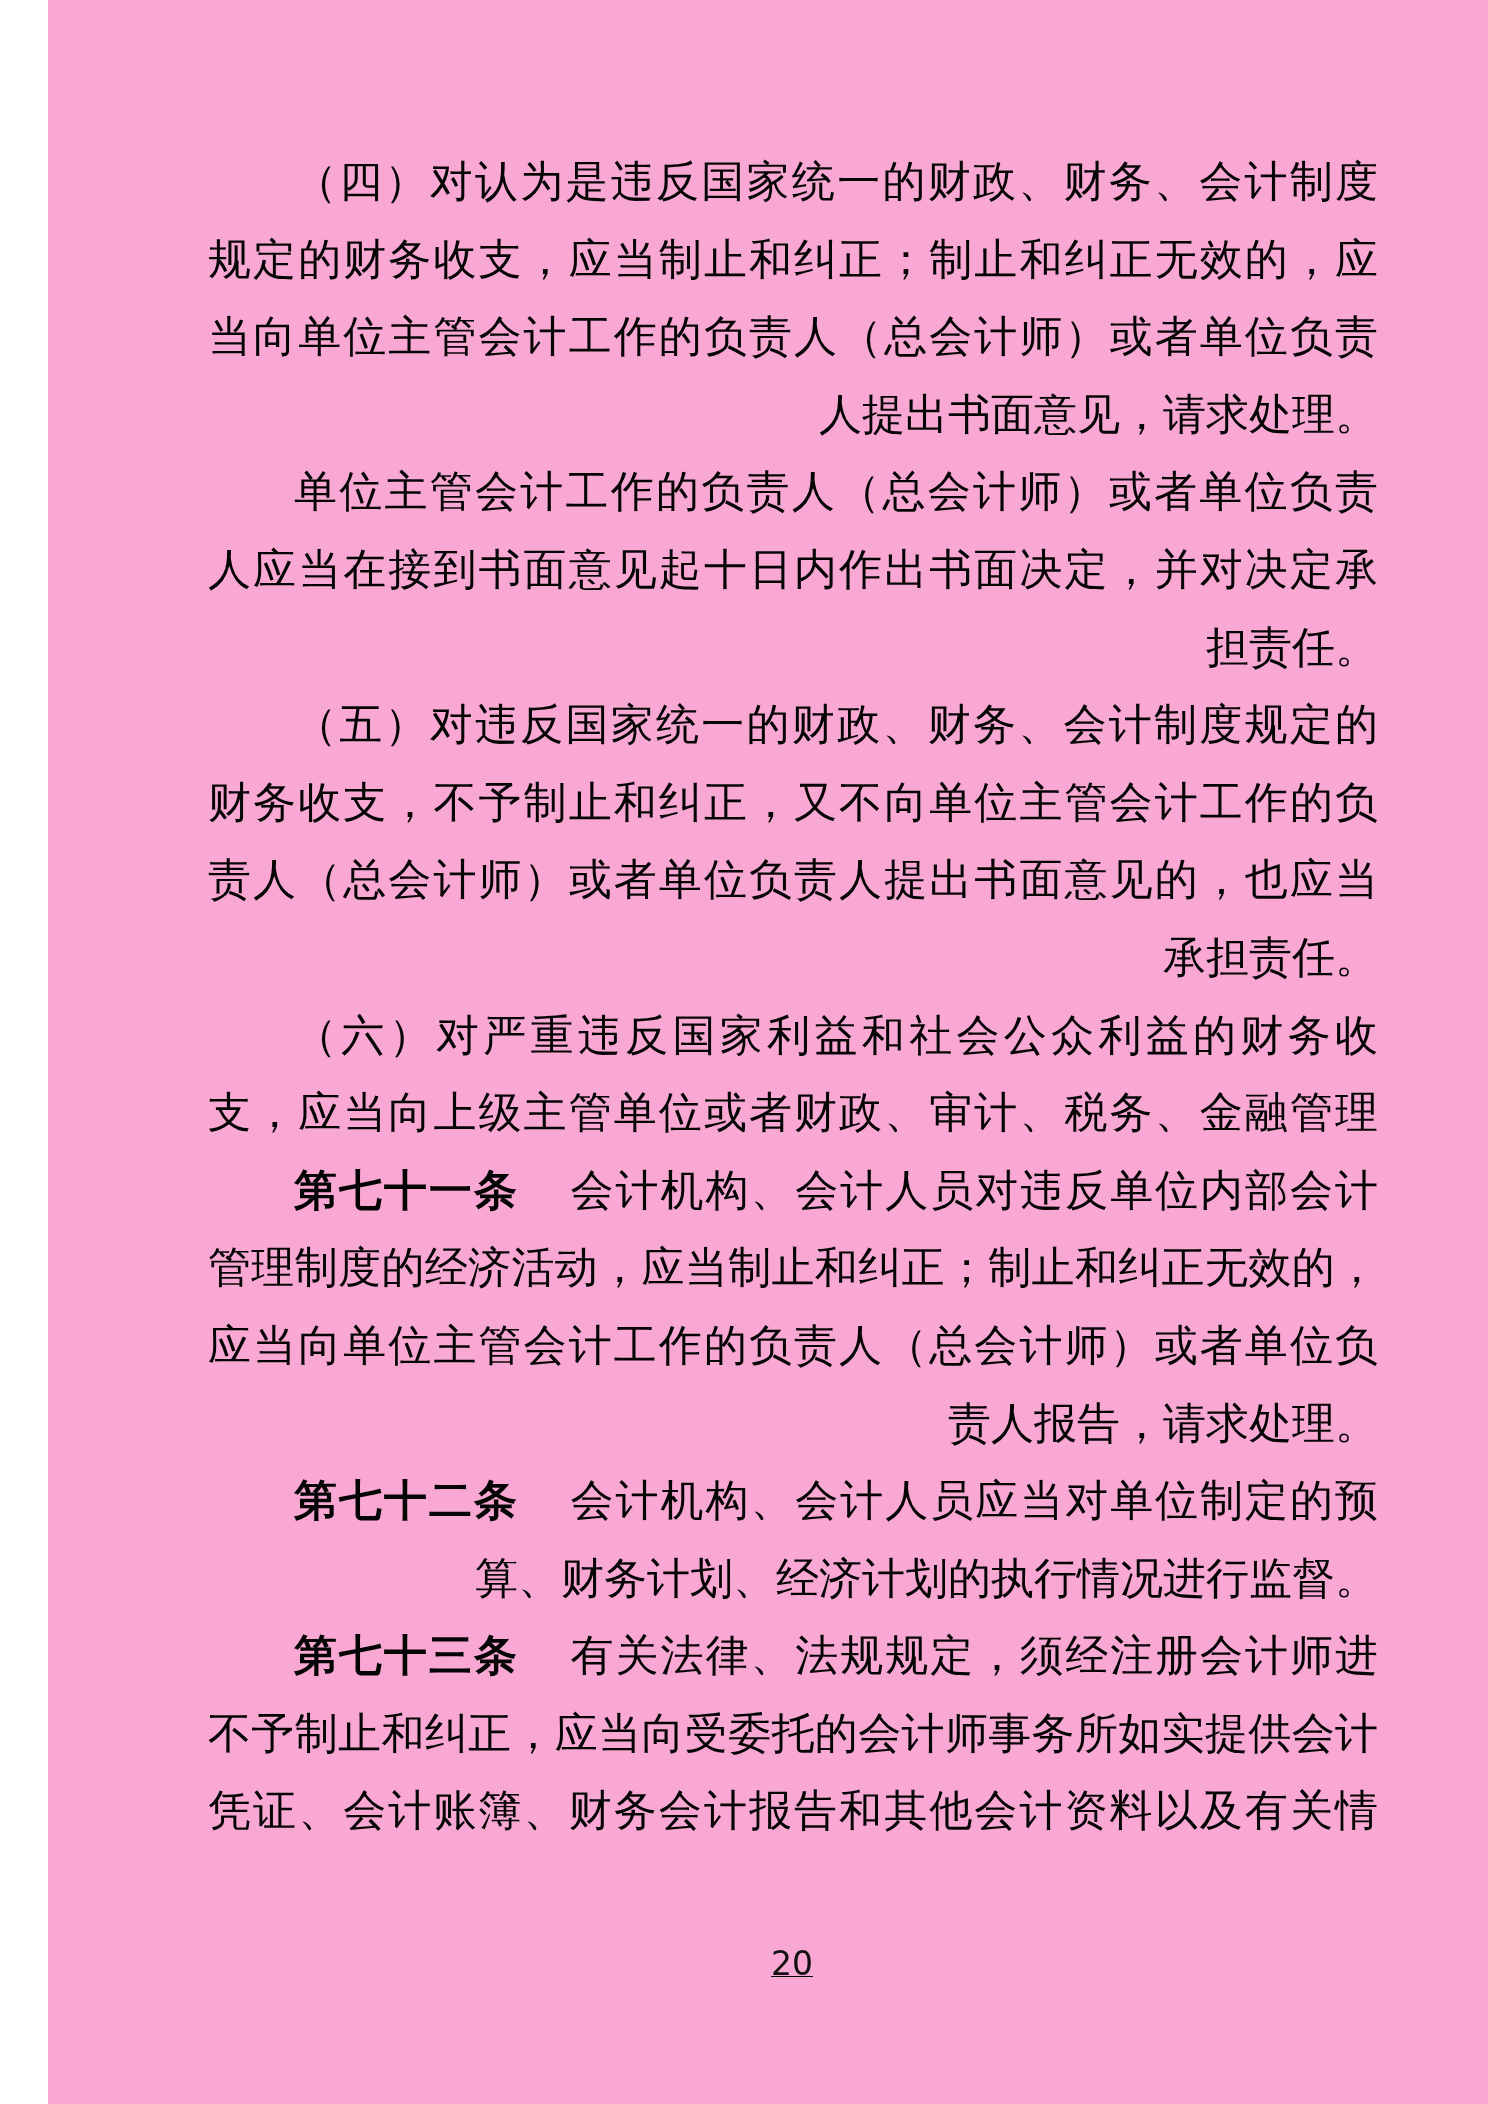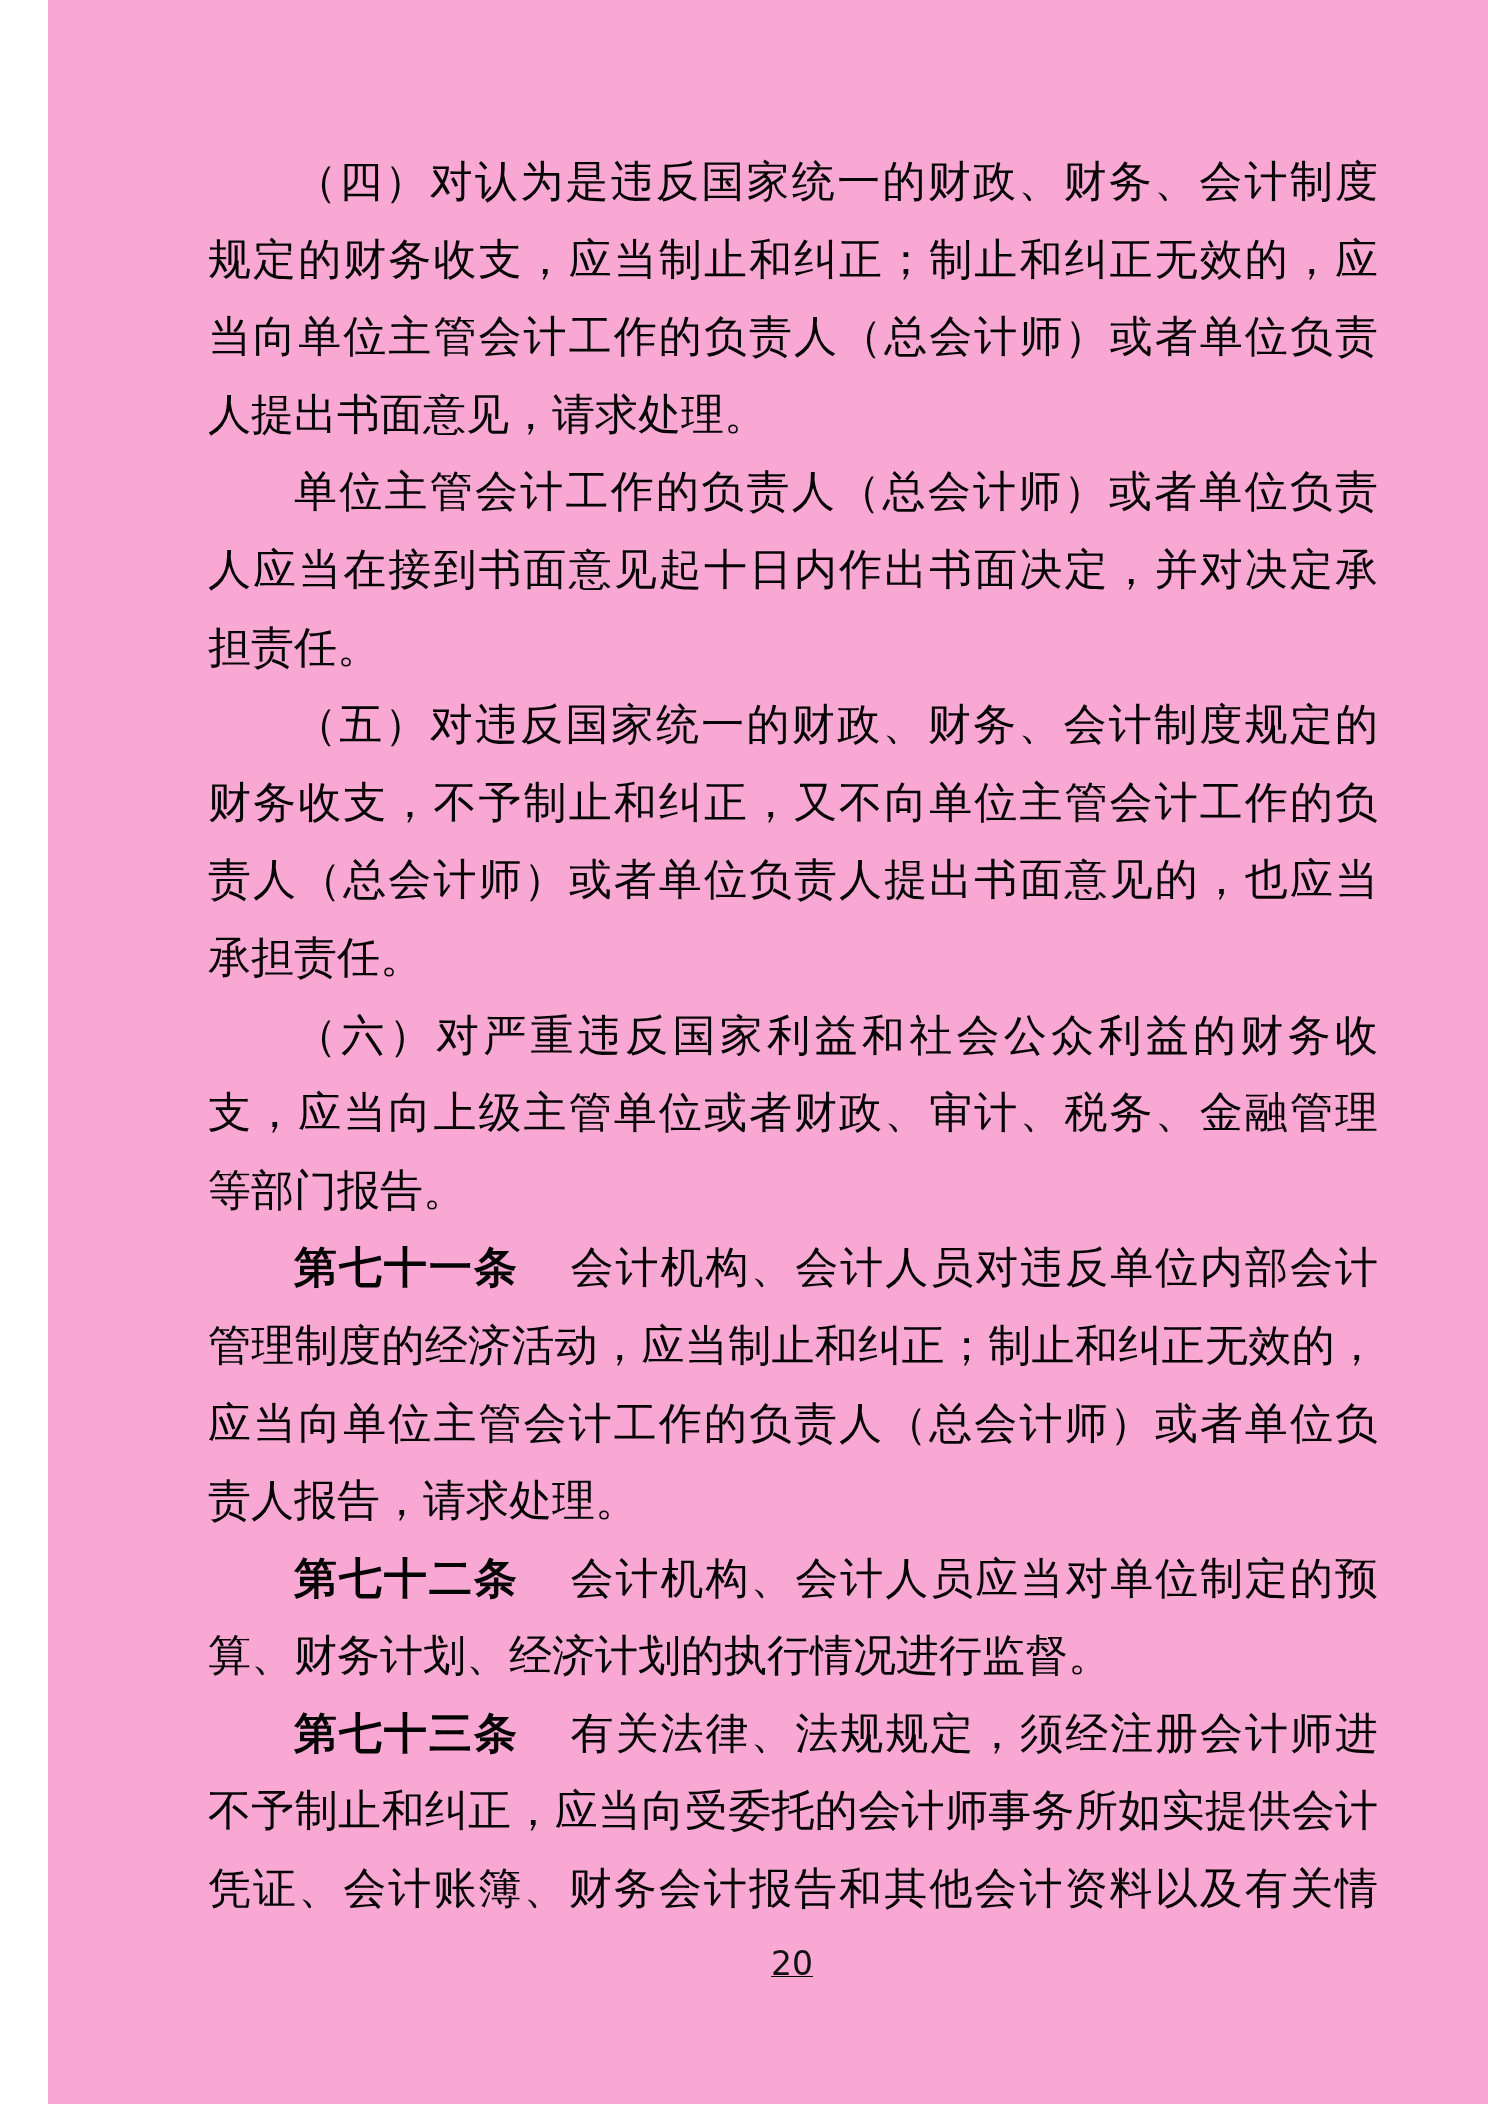--- a/index.html
+++ b/index.html
@@ -20,21 +20,21 @@
   .text-block {
     position: absolute;
     left: 160px;
     top: 143px;
     width: 1170px;
   }
   .line {
     font-size: 43px;
     line-height: 77.6px;
     white-space: nowrap;
-    text-align: left;
+    text-align: right;
     color: #050505;
   }
   .line.fill {
     white-space: normal;
     text-align: justify;
     text-align-last: justify;
     text-justify: inter-character;
   }
   .line.indent {
     text-indent: 86px;
@@ -107,24 +107,20 @@
     <span class="line-text">承担责任。</span>
   </div>
       <div class="line indent fill">
     
     <span class="line-text">（六）对严重违反国家利益和社会公众利益的财务收</span>
   </div>
       <div class="line fill">
     
     <span class="line-text">支，应当向上级主管单位或者财政、审计、税务、金融管理</span>
   </div>
-      <div class="line">
-    
-    <span class="line-text">等部门报告。</span>
-  </div>
       <div class="line indent fill">
     <span class="article-number">第七十一条</span>
     <span class="line-text">会计机构、会计人员对违反单位内部会计</span>
   </div>
       <div class="line fill">
     
     <span class="line-text">管理制度的经济活动，应当制止和纠正；制止和纠正无效的，</span>
   </div>
       <div class="line fill">
     

